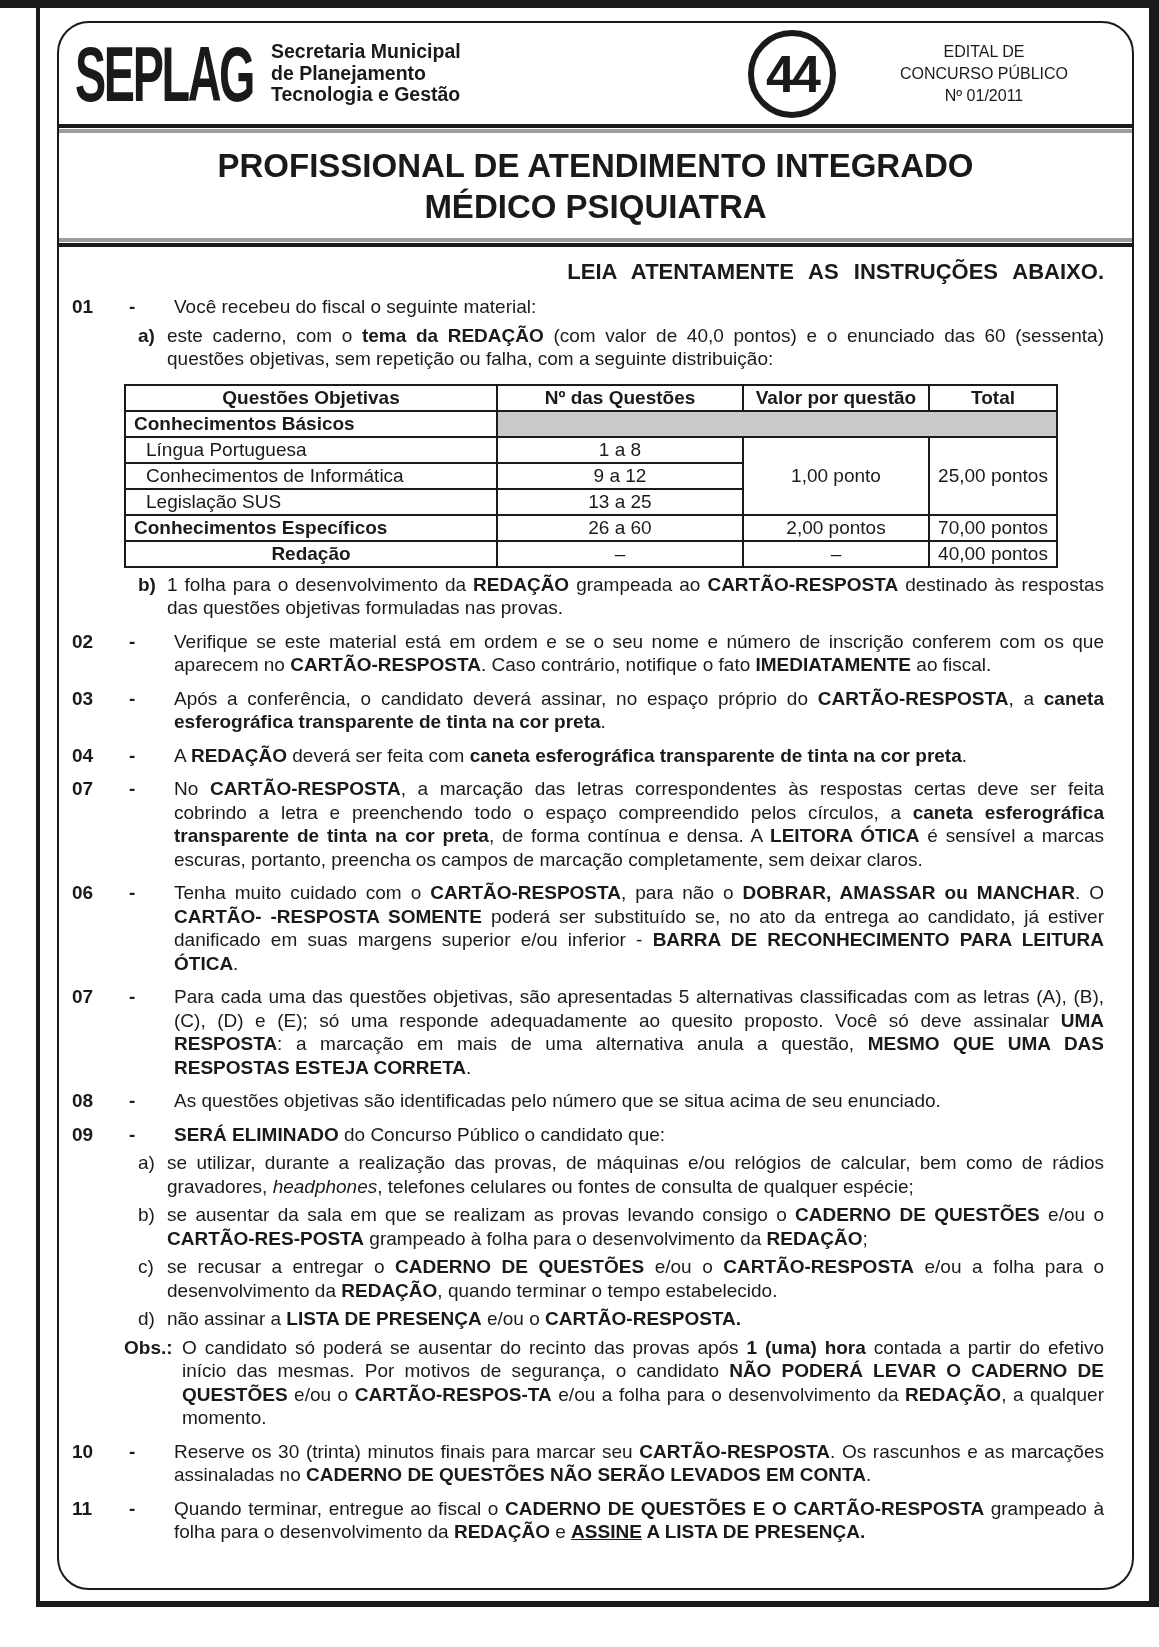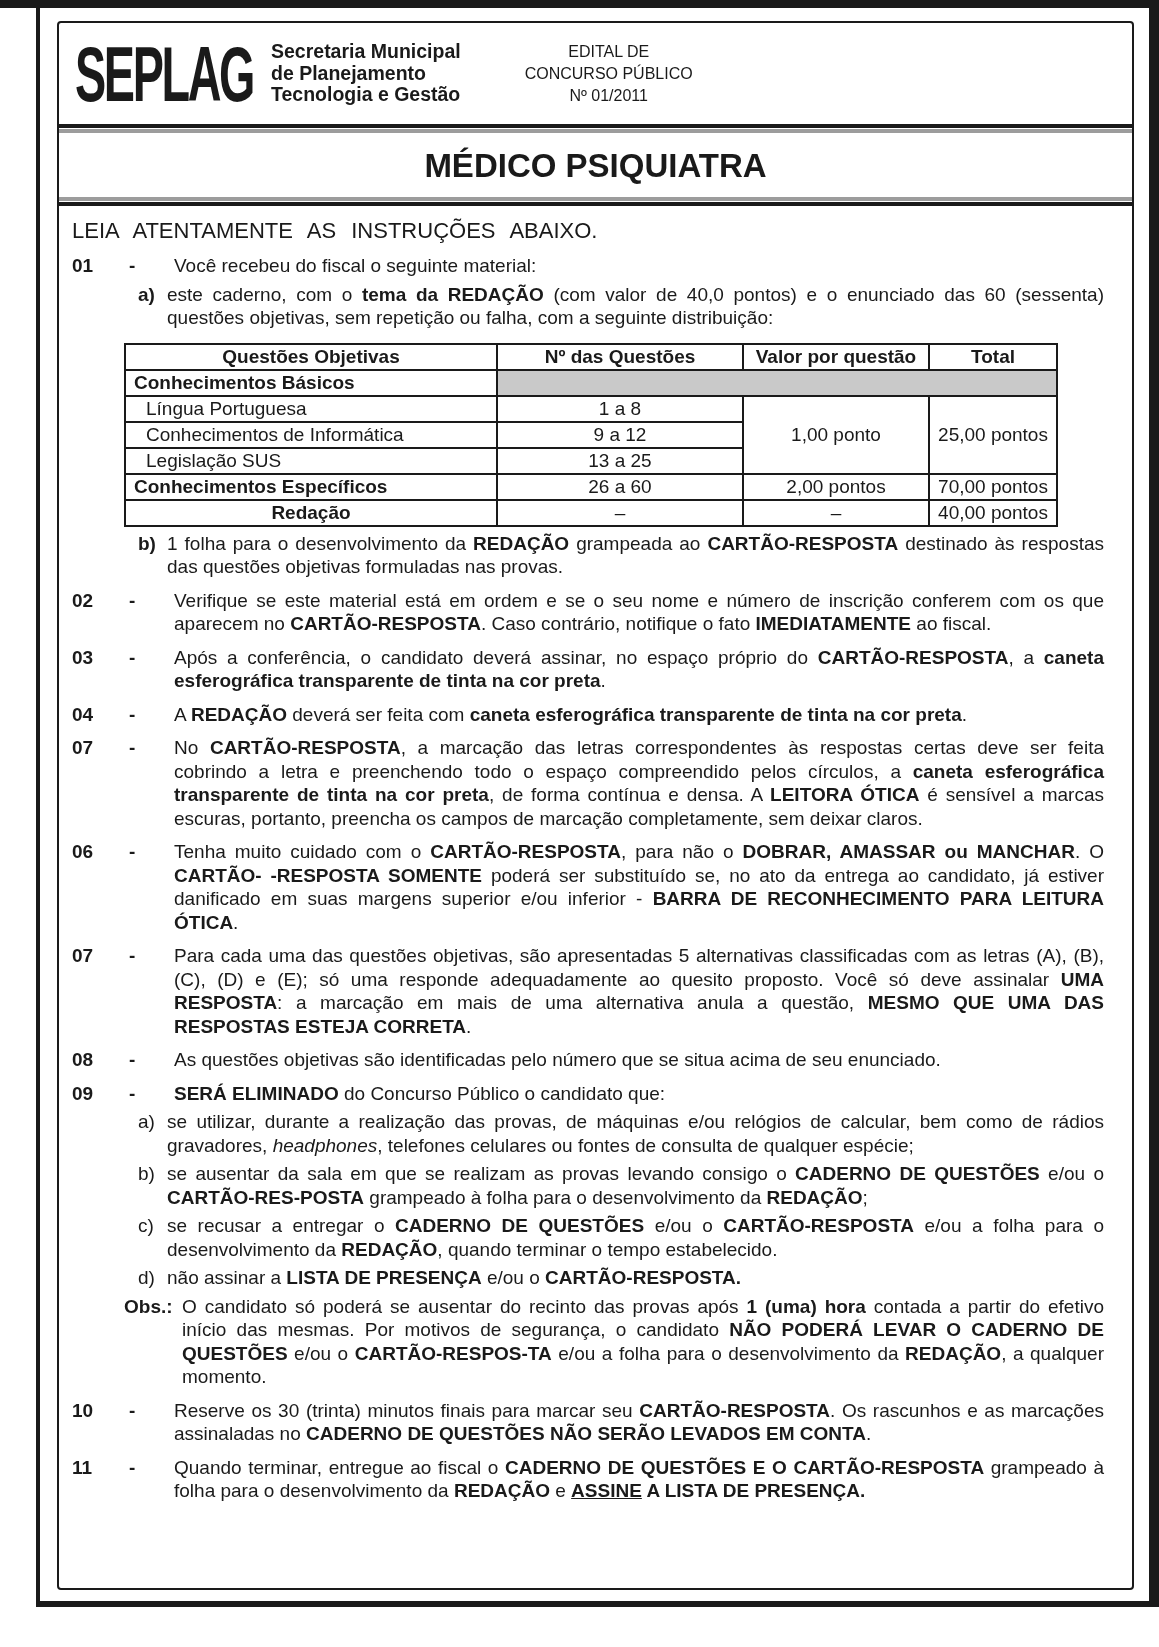--- a/index.html
+++ b/index.html
@@ -10,21 +10,21 @@
   }
   
   .topbar    { position:absolute; left:0; top:0; width:100%; height:8px; background:#1a1a1a; }
   .leftbar   { position:absolute; left:36px; top:8px; width:4px; height:1599px; background:#1a1a1a; }
   .rightbar  { position:absolute; right:0; top:8px; width:10px; height:1599px; background:#1a1a1a; }
   .bottombar { position:absolute; left:36px; right:0; top:1601px; height:6px; background:#1a1a1a; }
 
   
   .frame {
     position:absolute; left:57px; top:21px; width:1077px; height:1569px;
-    border:2px solid #1a1a1a; border-radius:4px; box-sizing:border-box; overflow:hidden;
+    border:2px solid #1a1a1a; border-radius:32px; box-sizing:border-box; overflow:hidden;
     background:#fff;
   }
 
   
   .header-row { height:101px; display:flex; align-items:center; padding:0 26px 0 16px; }
   .seplag-wrap { width:188px; flex:none; }
   .seplag {
     display:inline-block; font-size:78px; font-weight:bold; letter-spacing:-4px;
     transform:scaleX(0.60); transform-origin:left center; white-space:nowrap; line-height:78px;
   }
@@ -39,21 +39,21 @@
   
   .sep-black { height:4px; background:#1a1a1a; }
   .sep-gray  { height:4px; background:#9c9c9c; }
   .gap1 { height:1px; }
 
   .title-band { text-align:center; padding:12px 0 11px; }
   .title-line { font-size:33px; font-weight:bold; line-height:41px; }
 
   
   .content { padding:4px 28px 0 13px; }
-  .leia { text-align:left; font-weight:normal; font-size:22px; word-spacing:9px; margin:8px 0 10px; }
+  .leia { text-align:right; font-weight:bold; font-size:22px; word-spacing:9px; margin:8px 0 10px; }
 
   .item { display:flex; align-items:flex-start; margin-top:10px; font-size:19px; line-height:23.5px;gap:25px; }
   .inum  { flex:none; width:32px; font-weight:bold; }
   .idash { flex:none; width:20px; font-weight:bold; }
   .itext { flex:1; text-align:justify; }
 
   .subitem { display:flex; margin:5px 0 0 66px; font-size:19px; line-height:23.5px; }
   .sublabel  { flex:none; width:29px; }
   .sublabel-bold { flex:none; width:29px; font-weight:bold; }
   .obsitem { display:flex; margin:5px 0 0 52px; font-size:19px; line-height:23.5px; }
@@ -100,32 +100,34 @@
 
     <div class="header-row">
       <div class="seplag-wrap">
         <span class="seplag">SEPLAG</span>
       </div>
       <div class="logo-sub">
         <div>Secretaria Municipal</div>
         <div>de Planejamento</div>
         <div>Tecnologia e Gestão</div>
       </div>
+      <div class="badge">44</div>
       <div class="edital">
         <div>EDITAL DE</div>
         <div>CONCURSO PÚBLICO</div>
         <div>Nº 01/2011</div>
       </div>
     </div>
 
     <div class="sep-black"></div>
     <div class="gap1"></div>
     <div class="sep-gray"></div>
 
     <div class="title-band">
+      <div class="title-line">PROFISSIONAL DE ATENDIMENTO INTEGRADO</div>
       <div class="title-line">MÉDICO PSIQUIATRA</div>
     </div>
 
     <div class="sep-gray"></div>
     <div class="gap1"></div>
     <div class="sep-black"></div>
 
     <div class="content">
       <div class="leia">LEIA ATENTAMENTE AS INSTRUÇÕES ABAIXO.</div>
 

